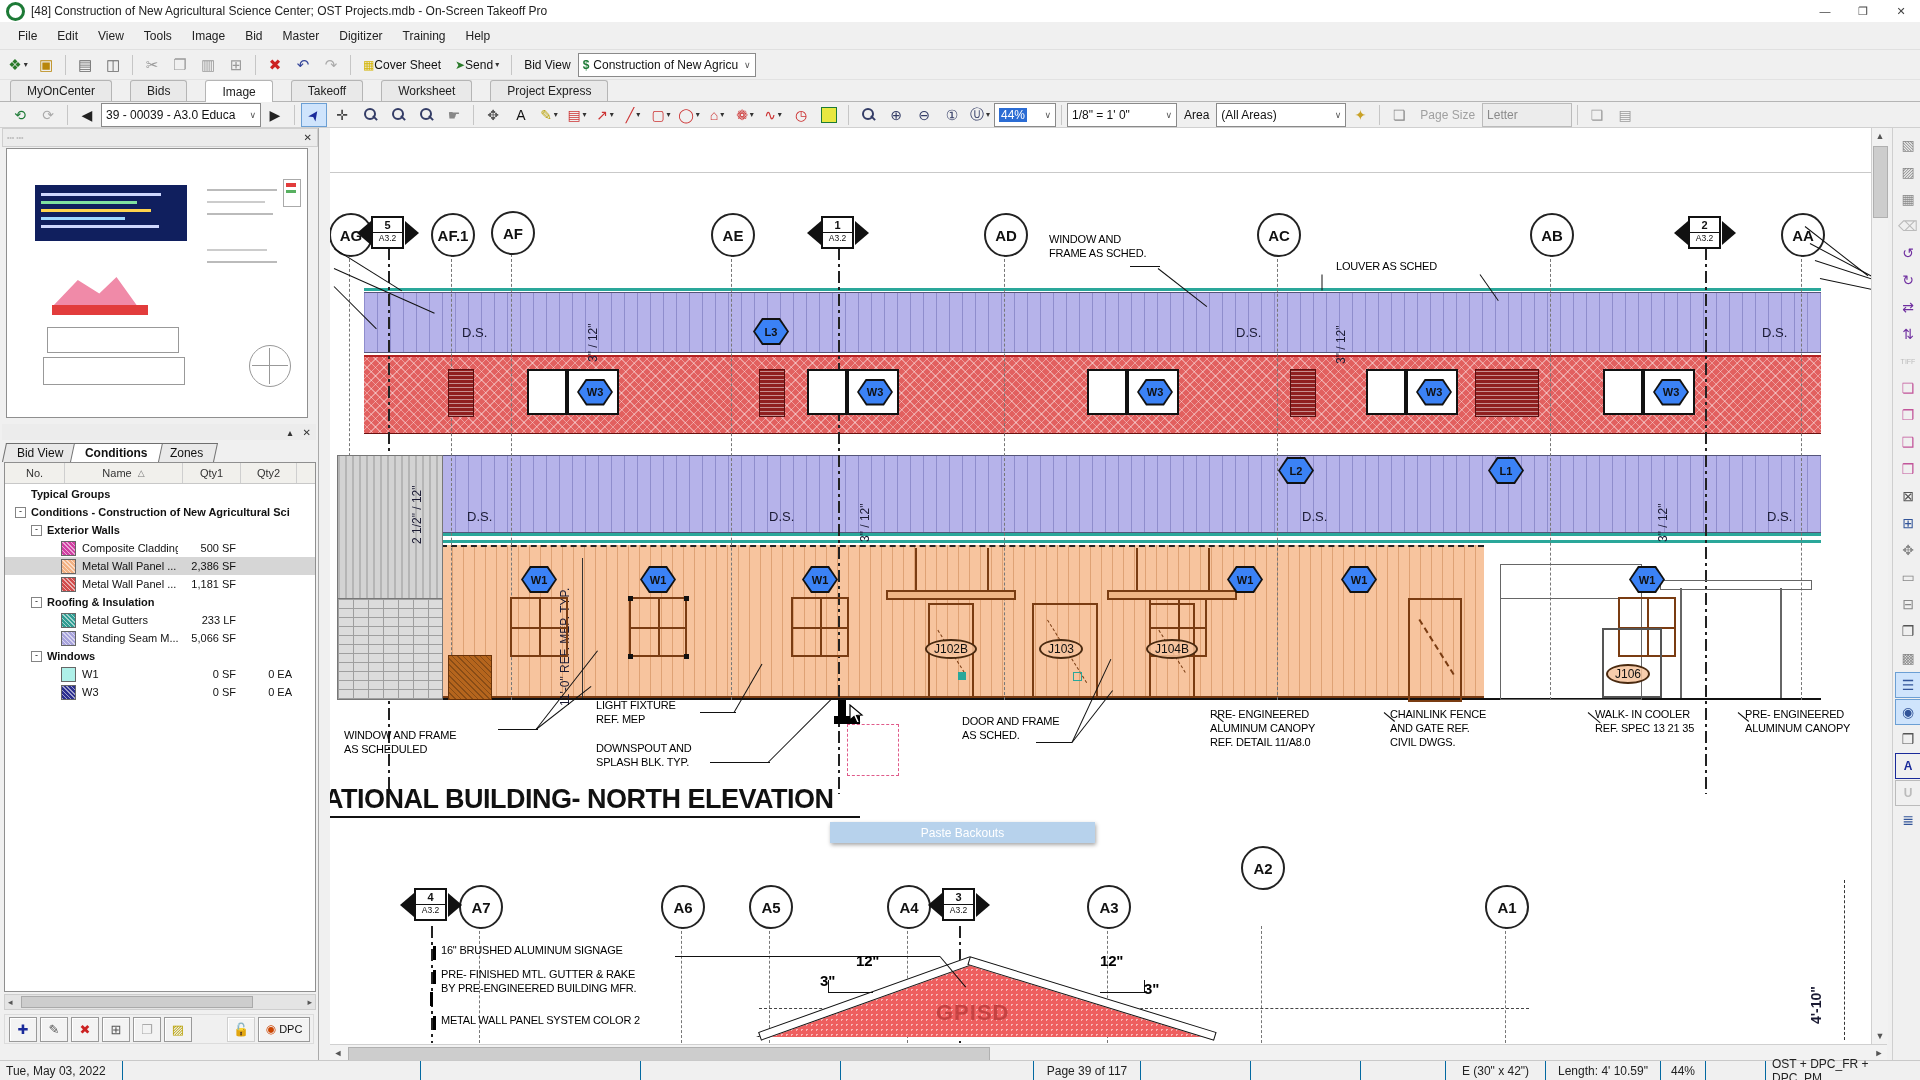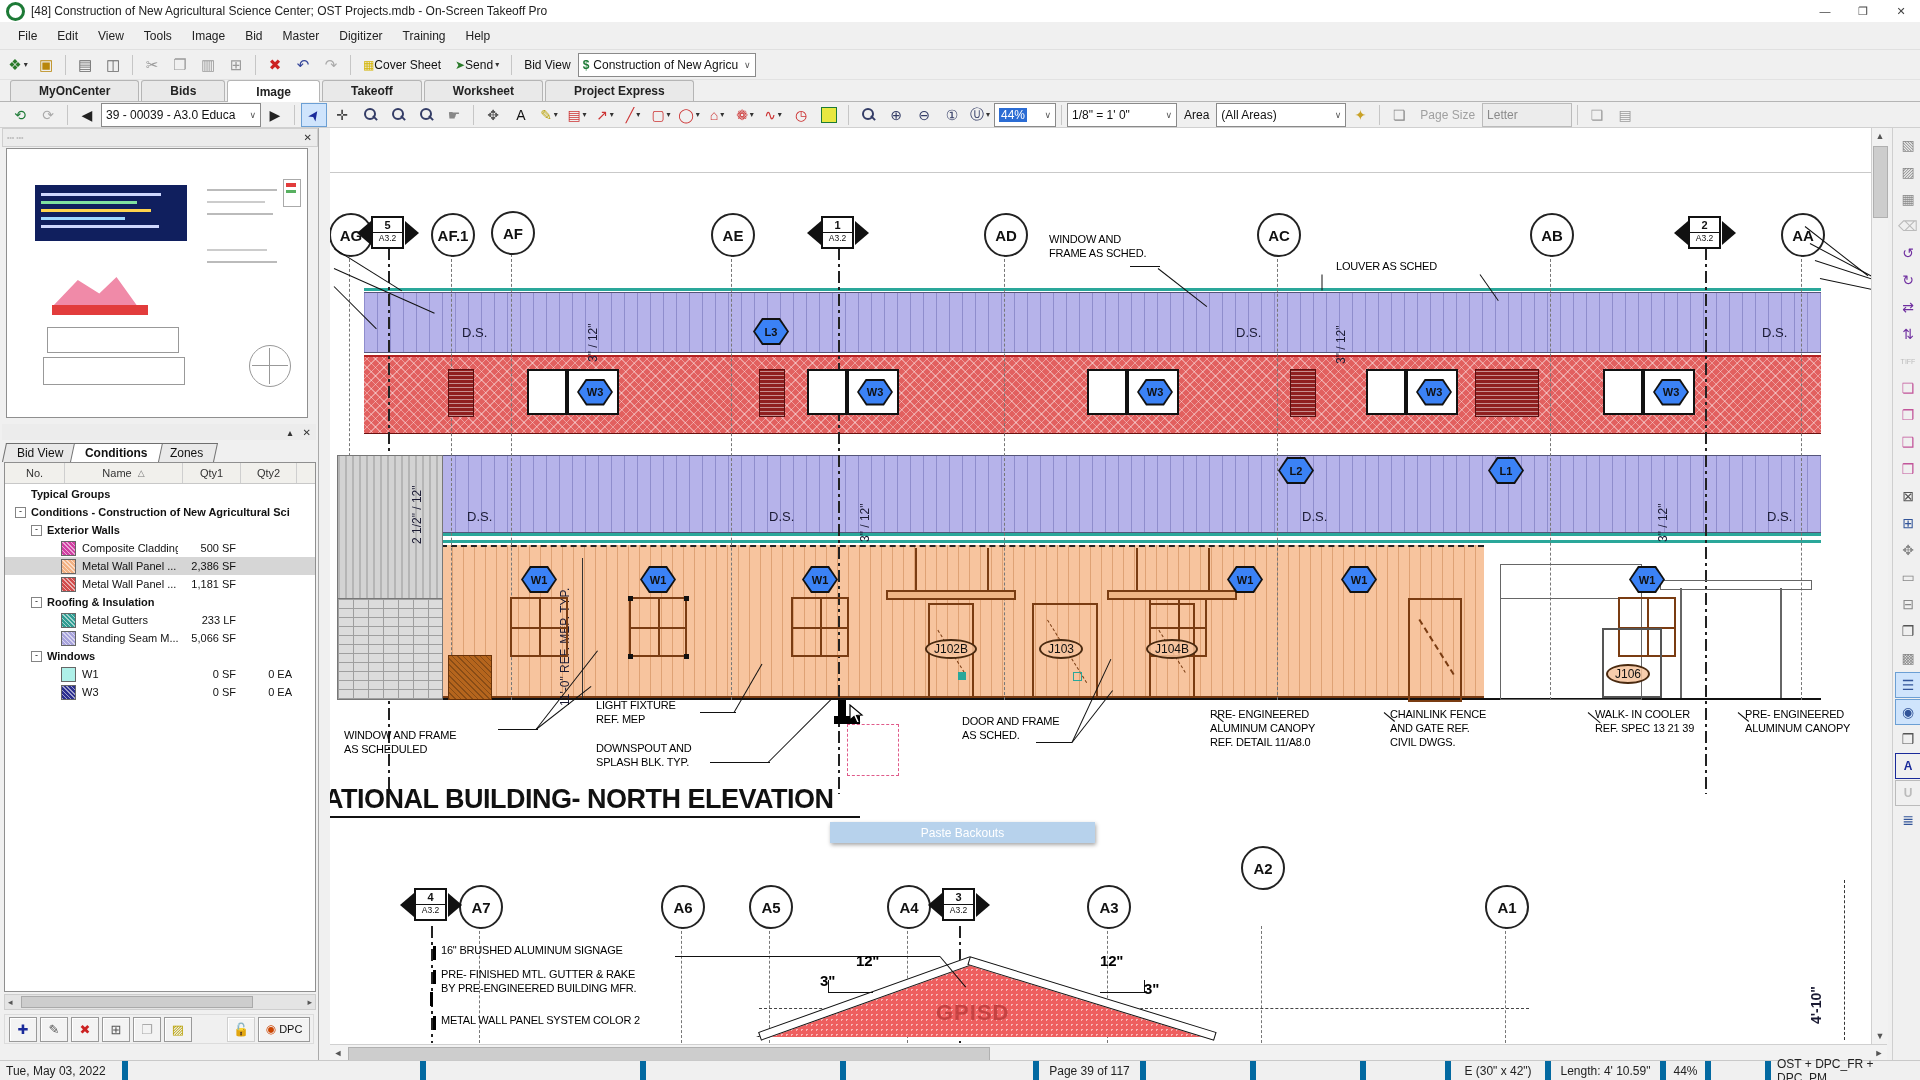--- a/index.html
+++ b/index.html
@@ -15,21 +15,21 @@
   #menubar{position:absolute;left:0;top:22px;width:1920px;height:28px;background:#f0f0f0;border-bottom:1px solid #e0e0e0;display:flex;align-items:center;padding-left:8px;box-sizing:border-box;}
   .menu-item{padding:4px 10px;color:#222;text-align:center;}
   #toolbar1{position:absolute;left:0;top:50px;width:1920px;height:30px;background:#f0f0f0;display:flex;align-items:center;padding-left:4px;box-sizing:border-box;border-bottom:1px solid #e2e2e2;}
   .tbtn{min-width:24px;height:24px;display:flex;align-items:center;justify-content:center;font-size:15px;margin:0 1px;border:1px solid transparent;}
   .tbtn.lbl{font-size:12px;padding:0 5px;}
   .tsep{width:1px;height:20px;background:#c6c6c6;margin:0 5px;}
   .caret{font-size:8px;color:#333;margin-left:2px;}
   .combo{height:22px;background:#fff;border:1px solid #8a8a8a;display:flex;align-items:center;padding:0 4px;font-size:12px;}
   .combo .cv{font-size:9px;color:#555;margin-left:6px;}
   #tabstrip{position:absolute;left:0;top:80px;width:1920px;height:22px;background:#f0f0f0;display:flex;align-items:flex-end;padding-left:10px;box-sizing:border-box;border-bottom:1px solid #b5b5b5;}
-  .mtab{padding:3px 28px;border:1px solid #b5b5b5;border-bottom:none;background:#e9e9e9;margin-right:2px;border-radius:3px 3px 0 0;color:#222;font-weight:bold;}
+  .mtab{padding:3px 16px;border:1px solid #b5b5b5;border-bottom:none;background:#e9e9e9;margin-right:18px;border-radius:3px 3px 0 0;color:#222;}
   .mtab.active{background:#fff;position:relative;top:1px;padding-top:4px;}
   #toolbar2{position:absolute;left:0;top:102px;width:1920px;height:26px;background:#f0f0f0;display:flex;align-items:center;padding-left:6px;box-sizing:border-box;border-bottom:1px solid #d0d0d0;}
   .tool{width:24px;height:22px;display:flex;align-items:center;justify-content:center;font-size:14px;margin:0 1px;border:1px solid transparent;}
   .tool.active{background:#cfe4fc;border:1px solid #6b9fd4;}
   .sel{background:#2b6cd4;color:#fff;padding:0 2px;}
   .mag{position:relative;width:16px;height:16px;}
   .mag::before{content:'';position:absolute;left:2px;top:1px;width:8px;height:8px;border:2px solid #333c66;border-radius:50%;}
   .mag::after{content:'';position:absolute;left:10px;top:10px;width:6px;height:2px;background:#333c66;transform:rotate(45deg);}
   
   #leftpanel{position:absolute;left:0;top:128px;width:318px;height:932px;background:#f0f0f0;border-right:1px solid #a9a9a9;}
@@ -104,21 +104,21 @@
   
   #vscroll{position:absolute;left:1871px;top:128px;width:16px;height:916px;background:#f2f2f2;border-left:1px solid #d0d0d0;}
   #hscroll{position:absolute;left:330px;top:1044px;width:1557px;height:16px;background:#f2f2f2;border-top:1px solid #d0d0d0;}
   .sarrow{position:absolute;font-size:9px;color:#555;width:16px;height:16px;display:flex;align-items:center;justify-content:center;}
   .sthumb{position:absolute;background:#cdcdcd;border:1px solid #b0b0b0;}
   #rail{position:absolute;left:1892px;top:128px;width:28px;height:932px;background:#f0f0f0;border-left:1px solid #cfcfcf;}
   .railbtn{position:absolute;left:2px;width:24px;height:24px;display:flex;align-items:center;justify-content:center;font-size:14px;border:1px solid transparent;}
   .railbtn.hl{background:#cfe4fc;border:1px solid #6b9fd4;}
   
   #statusbar{position:absolute;left:0;top:1060px;width:1920px;height:20px;background:#f0f0f0;border-top:1px solid #c9c9c9;}
-  .scell{position:absolute;top:0;height:20px;display:flex;align-items:center;font-size:12px;color:#222;border-left:6px solid #0369a1;box-sizing:border-box;padding:0 6px;}
+  .scell{position:absolute;top:0;height:20px;display:flex;align-items:center;font-size:12px;color:#222;border-left:1px solid #0369a1;box-sizing:border-box;padding:0 6px;}
 </style>
 </head>
 <body>
 
 <div id="app">
 
   <div id="titlebar">
     <div id="title-icon"></div>
     <div id="title-text">[48] Construction of New Agricultural Science Center; OST Projects.mdb - On-Screen Takeoff Pro</div>
     <div id="win-controls">
@@ -741,21 +741,21 @@
         <div>ALUMINUM CANOPY</div>
         <div>REF. DETAIL  11/A8.0</div>
       </div>
       <div class="ann" style="left: 1060px; top: 580px;">
         <div>CHAINLINK FENCE</div>
         <div>AND GATE REF.</div>
         <div>CIVIL DWGS.</div>
       </div>
       <div class="ann" style="left: 1265px; top: 580px;">
         <div>WALK- IN COOLER</div>
-        <div>REF. SPEC 13 21 39</div>
+        <div>REF. SPEC 13 21 35</div>
       </div>
       <div class="ann" style="left: 1415px; top: 580px;">
         <div>PRE- ENGINEERED</div>
         <div>ALUMINUM CANOPY</div>
       </div>
       <div class="ann" style="left: 111px; top: 816px;">
         <div>16" BRUSHED ALUMINUM  SIGNAGE</div>
       </div>
       <div class="ann" style="left: 111px; top: 840px;">
         <div>PRE- FINISHED MTL. GUTTER &amp; RAKE</div>

